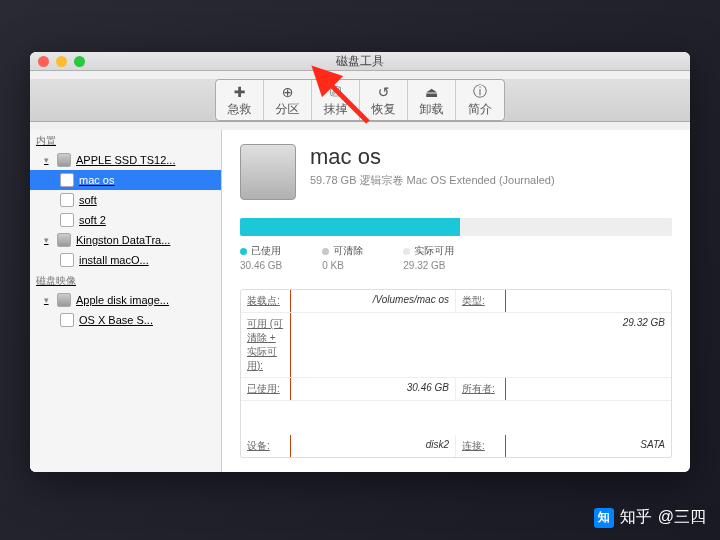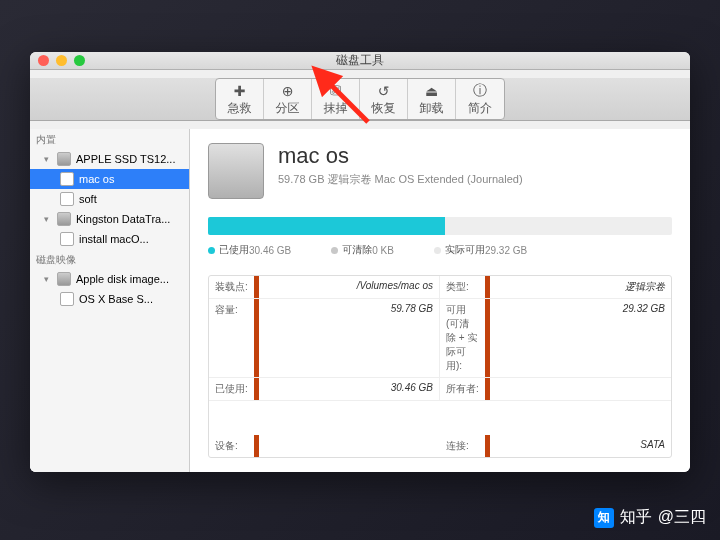--- a/index.html
+++ b/index.html
@@ -11,45 +11,45 @@
 .tl { width: 11px; height: 11px; border-radius: 50%; }
 .tl.r { background: #ff5f56; } .tl.y { background: #ffbd2e; } .tl.g { background: #27c93f; }
 .title { position: absolute; left: 0; right: 0; text-align: center; font-size: 12px; color: #444; pointer-events: none; }
 .toolbar { height: 48px; background: linear-gradient(#e0e0e0, #d0d0d0); border-bottom: 1px solid #a8a8a8; display: flex; justify-content: center; align-items: center; }
 .tbgroup { display: flex; background: #f5f5f5; border: 1px solid #aaa; border-radius: 4px; overflow: hidden; }
 .tbbtn { width: 48px; height: 40px; display: flex; flex-direction: column; align-items: center; justify-content: center; border-right: 1px solid #ccc; cursor: pointer; }
 .tbbtn:last-child { border-right: none; }
 .tbbtn .ic { font-size: 14px; color: #555; height: 18px; display: flex; align-items: center; }
 .tbbtn .lb { font-size: 12px; color: #555; }
 .body { flex: 1; display: flex; background: #fff; }
-.sidebar { width: 160px; background: #f5f5f5; border-right: 1px solid #ccc; font-size: 11px; overflow-y: auto; }
+.sidebar { width: 192px; background: #f5f5f5; border-right: 1px solid #ccc; font-size: 11px; overflow-y: auto; text-decoration: underline; }
 .sgroup { padding: 4px 6px 2px; color: #777; font-size: 10px; }
 .srow { display: flex; align-items: center; padding: 3px 6px 3px 14px; gap: 5px; cursor: pointer; white-space: nowrap; overflow: hidden; text-overflow: ellipsis; }
 .srow.child { padding-left: 30px; }
 .srow.sel { background: #2d7ff9; color: #fff; }
 .disc { font-size: 9px; color: #888; width: 8px; }
 .dicon { width: 14px; height: 14px; background: #d0d0d0; border: 1px solid #aaa; border-radius: 2px; flex-shrink: 0; }
 .dicon.hdd { background: linear-gradient(#ccc, #999); }
 .dicon.vol { background: #fff; }
 .main { flex: 1; padding: 14px 18px; display: flex; flex-direction: column; position: relative; }
 .hdr { display: flex; gap: 14px; margin-bottom: 18px; }
 .bigicon { width: 56px; height: 56px; background: linear-gradient(#e0e0e0, #b0b0b0); border: 1px solid #999; border-radius: 4px; }
 .hname { font-size: 22px; color: #333; margin-bottom: 3px; }
 .hsub { font-size: 11px; color: #888; }
 .usage { height: 18px; background: #eee; border-radius: 2px; overflow: hidden; display: flex; margin-bottom: 8px; }
 .ubar { height: 100%; }
 .legend { display: flex; gap: 40px; font-size: 10px; color: #555; margin-bottom: 18px; }
-.leg { display: flex; flex-direction: row; }
+.leg { display: flex; flex-direction: column; }
 .leg .dot { display: inline-block; width: 7px; height: 7px; border-radius: 50%; margin-right: 4px; vertical-align: middle; }
 .leg .v { color: #888; margin-top: 2px; }
 .info { border: 1px solid #ddd; border-radius: 3px; font-size: 10px; }
 .irow { display: flex; border-bottom: 1px solid #eee; }
 .irow:last-child { border-bottom: none; margin-top: 34px; }
 .icell { flex: 1; display: flex; }
-.ik { width: 50px; padding: 4px 6px; color: #666; border-right: 5px solid #c2410c; }
+.ik { width: 50px; padding: 4px 6px; color: #666; border-right: 1px solid #c2410c; text-decoration: underline; }
 .iv { flex: 1; padding: 4px 6px; color: #333; text-align: right; border-right: 1px solid #eee; font-style: italic; }
 .icell:last-child .iv { border-right: none; }
 .arrow { position: absolute; top: 64px; left: 310px; pointer-events: none; z-index: 20; }
 .watermark { position: absolute; bottom: 12px; right: 14px; color: #fff; font-size: 16px; display: flex; align-items: center; gap: 6px; }
 .zhihu { width: 20px; height: 20px; background: #0084ff; color: #fff; border-radius: 3px; display: flex; align-items: center; justify-content: center; font-size: 12px; font-weight: bold; }
 .wm2 { position: absolute; left: 50%; top: 58%; transform: translate(-50%,-50%); color: rgba(255,255,255,.65); font-size: 20px; display: flex; align-items: center; gap: 6px; pointer-events: none; }
 .wm2 svg { width: 28px; height: 28px; }
 </style>
 </head>
 <body>
@@ -103,20 +103,24 @@
             <span>APPLE SSD TS12...</span>
           </div>
           <div class="srow child sel">
             <span class="dicon vol"></span>
             <span>mac os</span>
           </div>
           <div class="srow child">
             <span class="dicon vol"></span>
             <span>soft</span>
           </div>
+          <div class="srow child">
+            <span class="dicon vol"></span>
+            <span>soft 2</span>
+          </div>
           <div class="srow">
             <span class="disc">▾</span>
             <span class="dicon hdd"></span>
             <span>Kingston DataTra...</span>
           </div>
           <div class="srow child">
             <span class="dicon vol"></span>
             <span>install macO...</span>
           </div>
           <div class="sgroup">磁盘映像</div>
@@ -159,45 +163,41 @@
           </div>
 
         <div class="info" id="info">
             <div class="irow">
               <div class="icell">
                 <div class="ik">装载点:</div>
                 <div class="iv">/Volumes/mac os</div>
               </div>
               <div class="icell">
                 <div class="ik">类型:</div>
-                <div class="iv">逻辑宗卷</div>
-              </div>
-            </div>
-            <div class="irow">
-              <div class="icell">
-                <div class="ik">容量:</div>
-                <div class="iv">59.78 GB</div>
-              </div>
+              </div>
+            </div>
+            <div class="irow">
               <div class="icell">
                 <div class="ik">可用 (可清除 + 实际可用):</div>
                 <div class="iv">29.32 GB</div>
               </div>
             </div>
             <div class="irow">
               <div class="icell">
                 <div class="ik">已使用:</div>
                 <div class="iv">30.46 GB</div>
               </div>
               <div class="icell">
                 <div class="ik">所有者:</div>
               </div>
             </div>
             <div class="irow">
               <div class="icell">
                 <div class="ik">设备:</div>
+                <div class="iv">disk2</div>
               </div>
               <div class="icell">
                 <div class="ik">连接:</div>
                 <div class="iv">SATA</div>
               </div>
             </div>
           </div>
 
       </div>
     </div>

